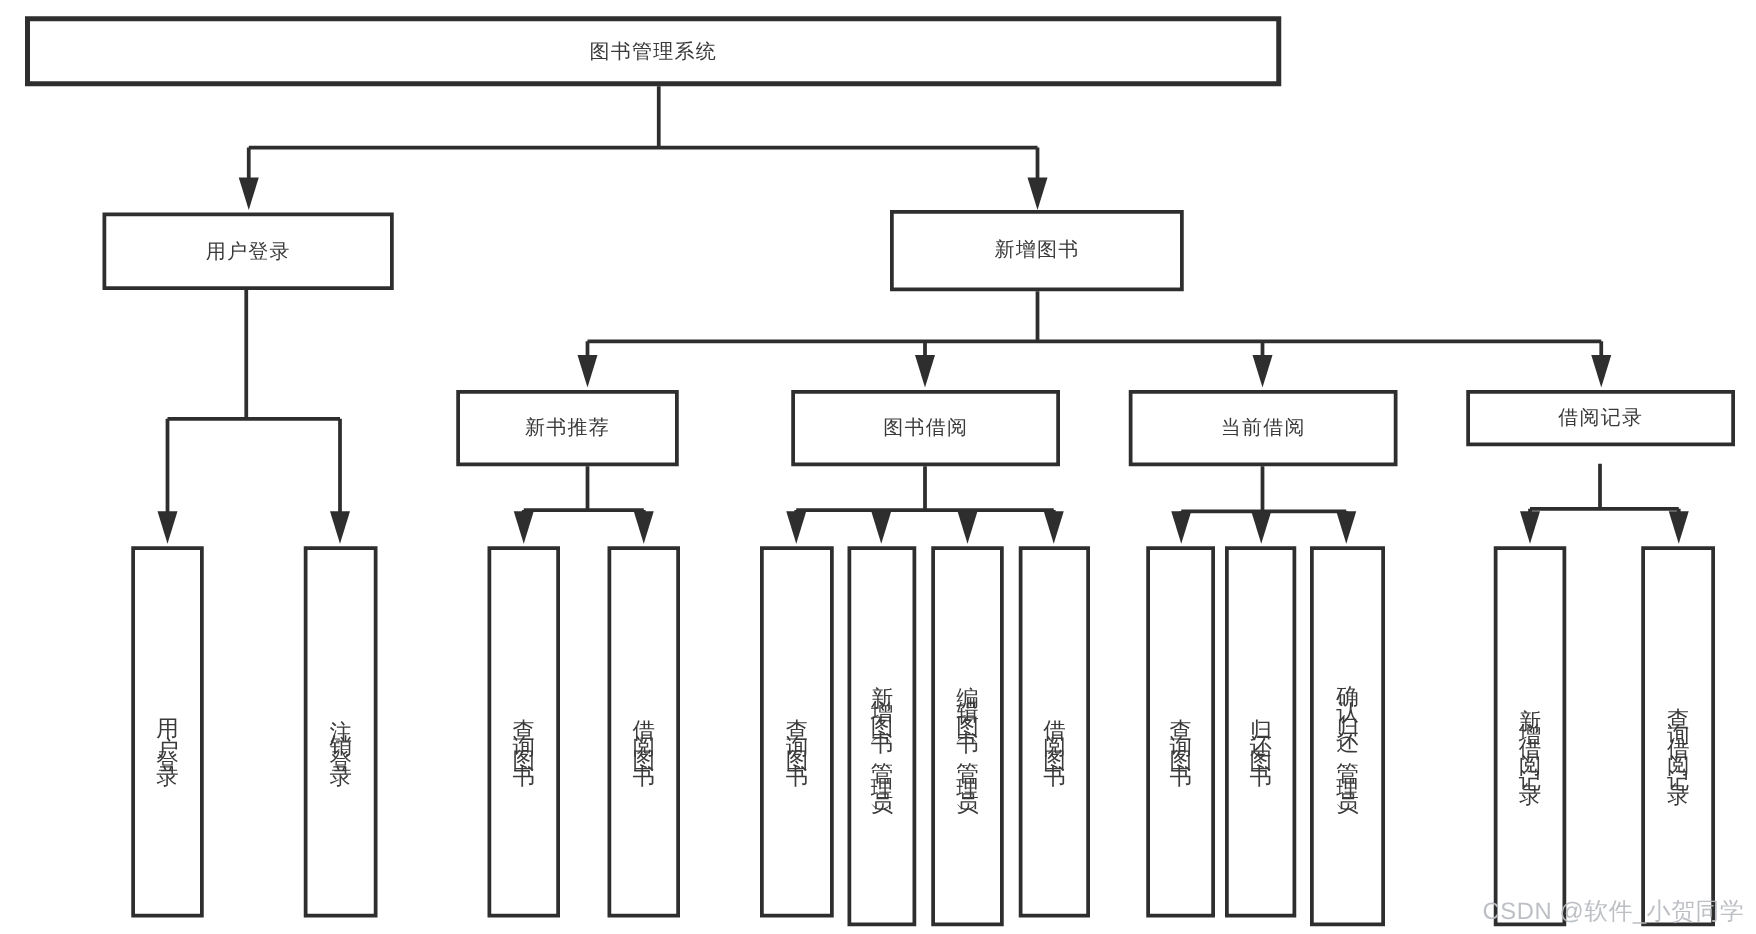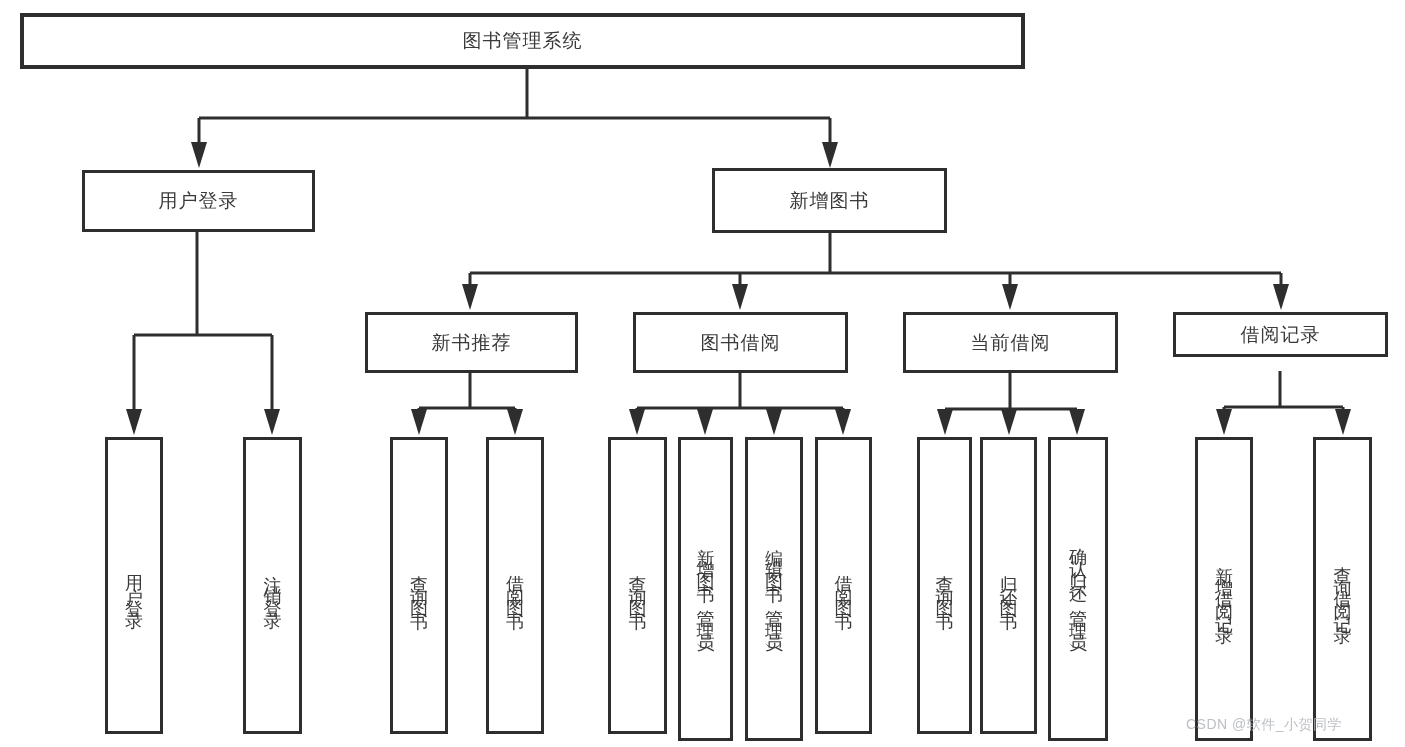--- a/index.html
+++ b/index.html
@@ -27,38 +27,38 @@
     background: #ffffff;
     border: 3px solid #2e2e2e;
     display: flex;
     align-items: center;
     justify-content: center;
     z-index: 2;
     color: #3a3a3a;
   }
   .node.root { border-width: 4px; }
   .node.h span {
-    font-size: 19px;
+    font-size: 16px;
     letter-spacing: 1px;
     white-space: nowrap;
   }
   .node.leaf span {
     writing-mode: vertical-rl;
     text-orientation: mixed;
     font-size: 18px;
     letter-spacing: 0.68em;
     line-height: 1;
     white-space: nowrap;
   }
   .watermark {
     position: absolute;
     left: 1186px;
     top: 716px;
     z-index: 3;
-    font-size: 14px;
+    font-size: 19px;
     color: rgba(184, 188, 193, 0.95);
     white-space: nowrap;
     letter-spacing: 0.5px;
   }
 </style>
 </head>
 <body>
 
 <div class="canvas">
 
@@ -116,21 +116,21 @@
     <span>图书管理系统</span>
   </div>
 
   <div class="node h" style="left:82px;top:170px;width:233px;height:62px">
     <span>用户登录</span>
   </div>
   <div class="node h" style="left:712px;top:168px;width:235px;height:65px">
     <span>新增图书</span>
   </div>
 
-  <div class="node h" style="left:365px;top:312px;width:213px;height:61px">
+  <div class="node h" style="left:365px;top:312px;width:178px;height:61px">
     <span>新书推荐</span>
   </div>
   <div class="node h" style="left:903px;top:312px;width:215px;height:61px">
     <span>当前借阅</span>
   </div>
   <div class="node h" style="left:633px;top:312px;width:215px;height:61px">
     <span>图书借阅</span>
   </div>
   <div class="node h" style="left:1173px;top:312px;width:215px;height:45px">
     <span>借阅记录</span>

